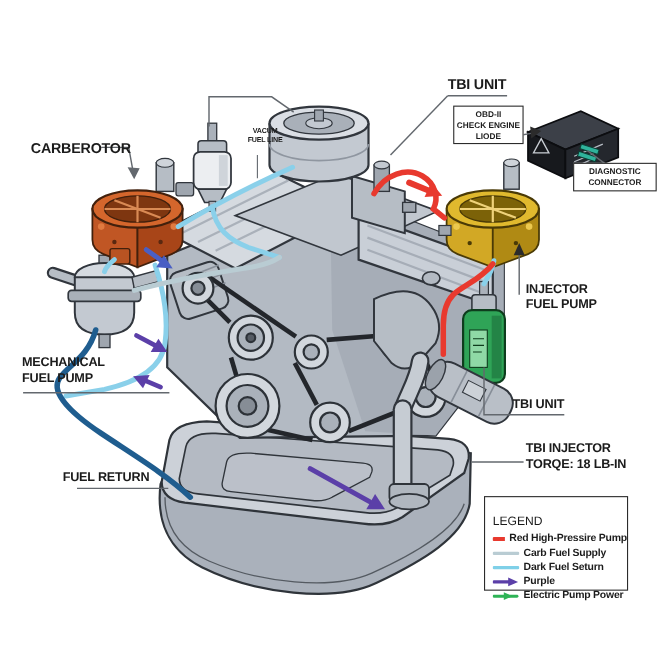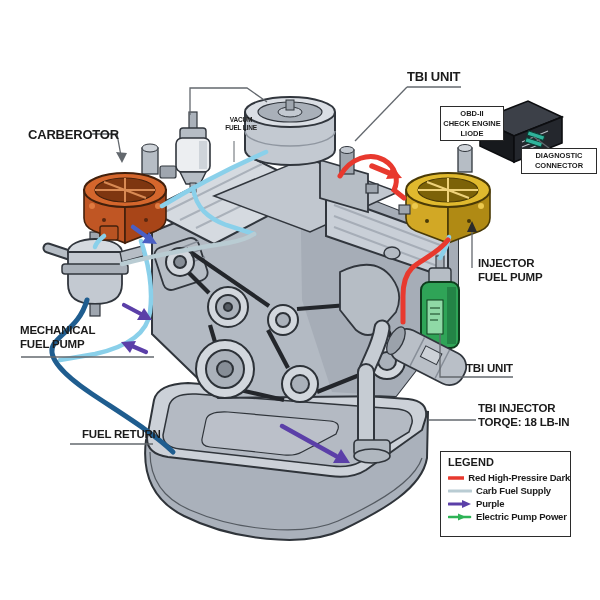--- a/index.html
+++ b/index.html
@@ -10,21 +10,21 @@
   .lbl{position:absolute;font-weight:bold;letter-spacing:-0.2px;line-height:1.2;white-space:nowrap;}
   .lbl-lg{font-size:13px;}
   .lbl-md{font-size:11.5px;}
   .lbl-xs{font-size:6.5px;line-height:1.2;text-align:center;white-space:normal;}
   .boxed{position:absolute;background:#fff;border:1.5px solid #2b2b2b;text-align:center;
          font-weight:bold;font-size:7.5px;line-height:1.3;padding:2px 1px;}
   .normal-weight{font-weight:normal;font-size:10.5px;}
   
   .legend{position:absolute;left:440px;top:451px;width:131px;height:86px;
           background:#fff;border:1.5px solid #2b2b2b;padding:4px 0 0 7px;box-sizing:border-box;}
-  .legend-title{font-weight:bold;font-size:11px;margin:0 0 3px 0;}
+  .legend-title{font-weight:normal;font-size:11px;margin:12px 0 3px 0;}
   .legend-row{display:flex;align-items:center;gap:4px;height:13px;white-space:nowrap;}
   .legend-row .txt{font-weight:bold;font-size:9.5px;letter-spacing:-0.2px;}
 </style>
 </head>
 <body>
 
 <div class="stage">
 
 <svg class="art" width="600" height="600" viewBox="0 0 600 600">
 
@@ -265,21 +265,21 @@
 
 <div class="lbl lbl-lg" style="left:28px;top:127px;text-align:center;">CARBEROTOR</div>
 
 <div class="lbl lbl-xs" style="left:221px;top:116px;width:40px;">
   <span>VACUM</span><br>
   <span>FUEL LINE</span>
 </div>
 
 <div class="lbl lbl-lg" style="left:407px;top:69px;">TBI UNIT</div>
 
-<div class="boxed" style="left:412px;top:106px;width:60px;margin-left:28px;">
+<div class="boxed" style="left:412px;top:96px;width:60px;">
   <span>OBD-II</span><br>
   <span>CHECK ENGINE</span><br>
   <span>LIODE</span>
 </div>
 
 <div class="boxed" style="left:521px;top:148px;width:72px;">
   <span>DIAGNOSTIC</span><br>
   <span>CONNECTOR</span>
 </div>
 
@@ -294,39 +294,45 @@
   <span>TBI INJECTOR</span><br>
   <span>TORQE: 18 LB-IN</span>
 </div>
 
 <div class="lbl lbl-md" style="left:20px;top:324px;">
   <span>MECHANICAL</span><br>
   <span>FUEL PUMP</span>
 </div>
 
 
-<div class="lbl lbl-md" style="left:82px;top:428px;">FUEL RETURN</div>
+<div class="lbl lbl-md" style="left:57px;top:428px;">FUEL RETURN</div>
 
 <div class="legend">
   <div class="legend-title">LEGEND</div>
 
   <div class="legend-row">
     <svg width="24" height="10">
       <line class="sw-stroke" x1="1" y1="5" x2="23" y2="5" stroke-width="3.5" stroke-linecap="round" stroke="#e8392e"></line>
     </svg>
-    <span class="txt">Red High-Pressire Dark</span>
+    <span class="txt">Red High-Pressire Pump</span>
   </div>
 
   <div class="legend-row">
     <svg width="24" height="10">
       <line class="sw-stroke" x1="1" y1="5" x2="23" y2="5" stroke-width="3" stroke-linecap="round" stroke="#b9ccd3"></line>
     </svg>
     <span class="txt">Carb Fuel Supply</span>
   </div>
 
+  <div class="legend-row">
+    <svg width="24" height="10">
+      <line class="sw-stroke" x1="1" y1="5" x2="23" y2="5" stroke-width="3" stroke-linecap="round" stroke="#7fd0e8"></line>
+    </svg>
+    <span class="txt">Dark Fuel Seturn</span>
+  </div>
 
   <div class="legend-row">
     <svg width="24" height="10">
       <line class="sw-stroke" x1="1" y1="5" x2="15" y2="5" stroke-width="3" stroke-linecap="round" stroke="#5b3fa8"></line>
       <path class="sw-fill" d="M23,5 L14,1 L14,9 Z" fill="#5b3fa8"></path>
     </svg>
     <span class="txt">Purple</span>
   </div>
 
   <div class="legend-row">

